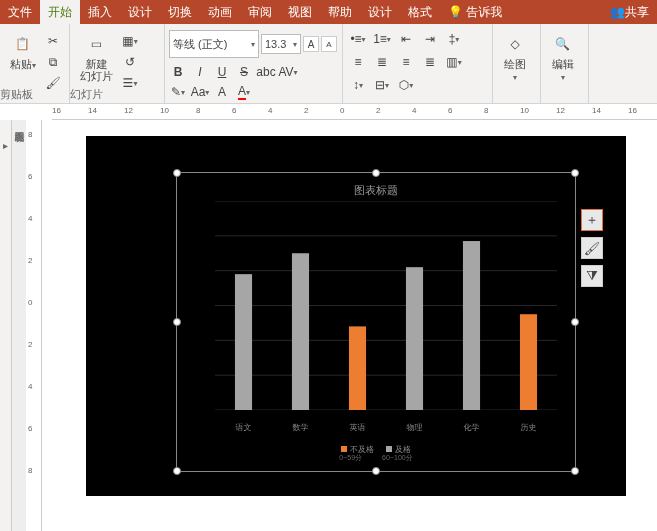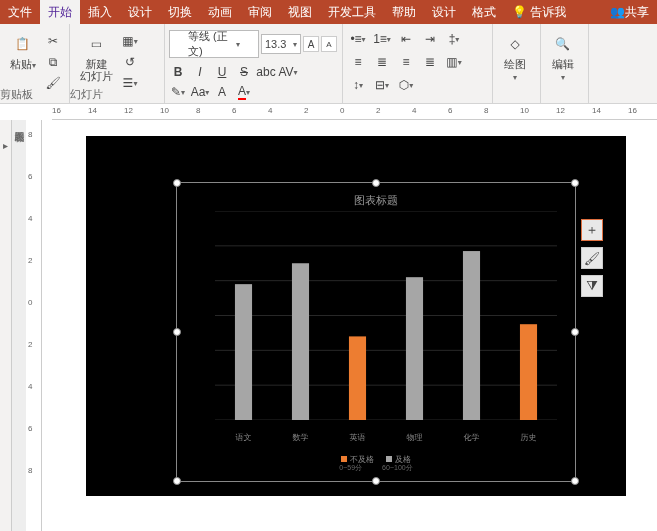--- a/index.html
+++ b/index.html
@@ -1,50 +1,50 @@
 <!DOCTYPE html>
 <html><head>
 <meta charset="utf-8">
 <style>
 *{margin:0;padding:0;box-sizing:border-box;font-family:"Microsoft YaHei",sans-serif}
 body{background:#fff;width:657px;height:531px;overflow:hidden;font-size:12px;color:#444}
 .tabbar{height:24px;background:#b7472a;display:flex;align-items:stretch}
 .tab{padding:0 8px;display:flex;align-items:center;color:#fff;font-size:12px;cursor:pointer}
-.tab.active{background:#f3f2f1;color:#4c1d95}
+.tab.active{background:#f3f2f1;color:#4d7c0f}
 .tab.file{background:#b7472a}
 .tab.right{margin-left:auto}
 .ribbon{height:80px;background:#f3f2f1;border-bottom:1px solid #d4d4d4;display:flex}
 .group{border-right:1px solid #d4d4d4;display:flex;flex-direction:column;padding:2px 4px;position:relative}
 .group-label{position:absolute;bottom:1px;left:0;right:0;text-align:left;font-size:11px;color:#666}
 .group-body{flex:1;display:flex;align-items:flex-start;padding-top:4px}
 .bigbtn{display:flex;flex-direction:column;align-items:center;padding:2px 6px;cursor:pointer;gap:2px}
 .bigbtn .ic{width:24px;height:24px;display:flex;align-items:center;justify-content:center}
 .bigbtn .lb{font-size:11px;text-align:center;line-height:12px}
 .smcol{display:flex;flex-direction:column;gap:3px;padding:2px}
 .smbtn{width:18px;height:18px;display:flex;align-items:center;justify-content:center;cursor:pointer;font-size:12px}
 .fontrow{display:flex;align-items:center;gap:2px;margin-bottom:3px}
-.fontsel{width:90px;height:28px;border:1px solid #bbb;background:#fff;font-size:11px;padding:0 18px;display:flex;align-items:center;justify-content:space-between}
+.fontsel{width:90px;height:28px;border:1px solid #bbb;background:#fff;font-size:11px;padding:0 3px;display:flex;align-items:center;justify-content:space-between}
 .sizesel{width:40px;height:20px;border:1px solid #bbb;background:#fff;font-size:11px;padding:0 3px;display:flex;align-items:center;justify-content:space-between}
 .tinybtn{width:16px;height:16px;border:1px solid #ccc;background:#fff;display:flex;align-items:center;justify-content:center;font-size:10px}
 .iconrow{display:flex;gap:4px;align-items:center}
 .ibtn{width:18px;height:18px;display:flex;align-items:center;justify-content:center;cursor:pointer}
 .pararow{display:flex;gap:2px;margin-bottom:3px}
 .pbtn{width:22px;height:18px;display:flex;align-items:center;justify-content:center;cursor:pointer}
 .rulerh{height:16px;background:#fff;border-bottom:1px solid #ccc;position:relative;margin-left:52px;font-size:8px;color:#666;overflow:hidden}
 .rulerh span{position:absolute;top:2px}
 .workspace{display:flex;height:411px;background:#eee}
 .outline{width:12px;background:#f3f2f1;border-right:1px solid #ccc;display:flex;align-items:flex-start;justify-content:center;padding-top:20px}
 .outline .chev{font-size:10px;color:#666;cursor:pointer}
 .vtext{writing-mode:vertical-rl;font-size:10px;color:#666;padding:4px 0}
 .rulervwrap{width:40px;background:#fff;display:flex}
 .rulerv{width:16px;border-right:1px solid #ccc;position:relative;font-size:8px;color:#666}
 .rulerv span{position:absolute;left:2px}
 .canvas{flex:1;background:#fff;padding:16px 20px;position:relative}
 .slide{width:540px;height:360px;background:#000;position:relative}
-.selbox{position:absolute;left:90px;top:46px;width:400px;height:300px;border:1px solid #888}
+.selbox{position:absolute;left:90px;top:36px;width:400px;height:300px;border:1px solid #888}
 .handle{width:8px;height:8px;background:#fff;border:1px solid #888;border-radius:50%;position:absolute}
 .h-tl{left:-4px;top:-4px}.h-tm{left:calc(50% - 4px);top:-4px}.h-tr{right:-4px;top:-4px}
 .h-ml{left:-4px;top:calc(50% - 4px)}.h-mr{right:-4px;top:calc(50% - 4px)}
 .h-bl{left:-4px;bottom:-4px}.h-bm{left:calc(50% - 4px);bottom:-4px}.h-br{right:-4px;bottom:-4px}
 .chart{position:absolute;inset:8px;color:#aaa;font-size:9px}
 .ctitle{text-align:center;font-size:11px;color:#999;padding:2px}
 .plot{position:absolute;left:30px;right:10px;top:20px;bottom:45px}
 .xlab{position:absolute;bottom:30px;left:30px;right:10px;display:flex;justify-content:space-around;font-size:8px;color:#888}
 .legend{position:absolute;bottom:8px;left:0;right:0;display:flex;justify-content:center;gap:12px;font-size:8px;color:#888;align-items:center}
 .lsw{width:6px;height:6px;display:inline-block;margin-right:3px}
@@ -59,21 +59,20 @@
 
 <div class="tabbar">
   <div class="tab file">文件</div>
   <div class="tab active">开始</div>
   <div class="tab">插入</div>
   <div class="tab">设计</div>
   <div class="tab">切换</div>
   <div class="tab">动画</div>
   <div class="tab">审阅</div>
   <div class="tab">视图</div>
-  <div class="tab">开发工具</div>
   <div class="tab">帮助</div>
   <div class="tab">设计</div>
   <div class="tab">格式</div>
   <div class="tab"><span>💡</span>&nbsp;<span>告诉我</span></div>
   <div class="tab right">
       <span>👥</span>
       <span>共享</span>
     </div>
 </div>
 

